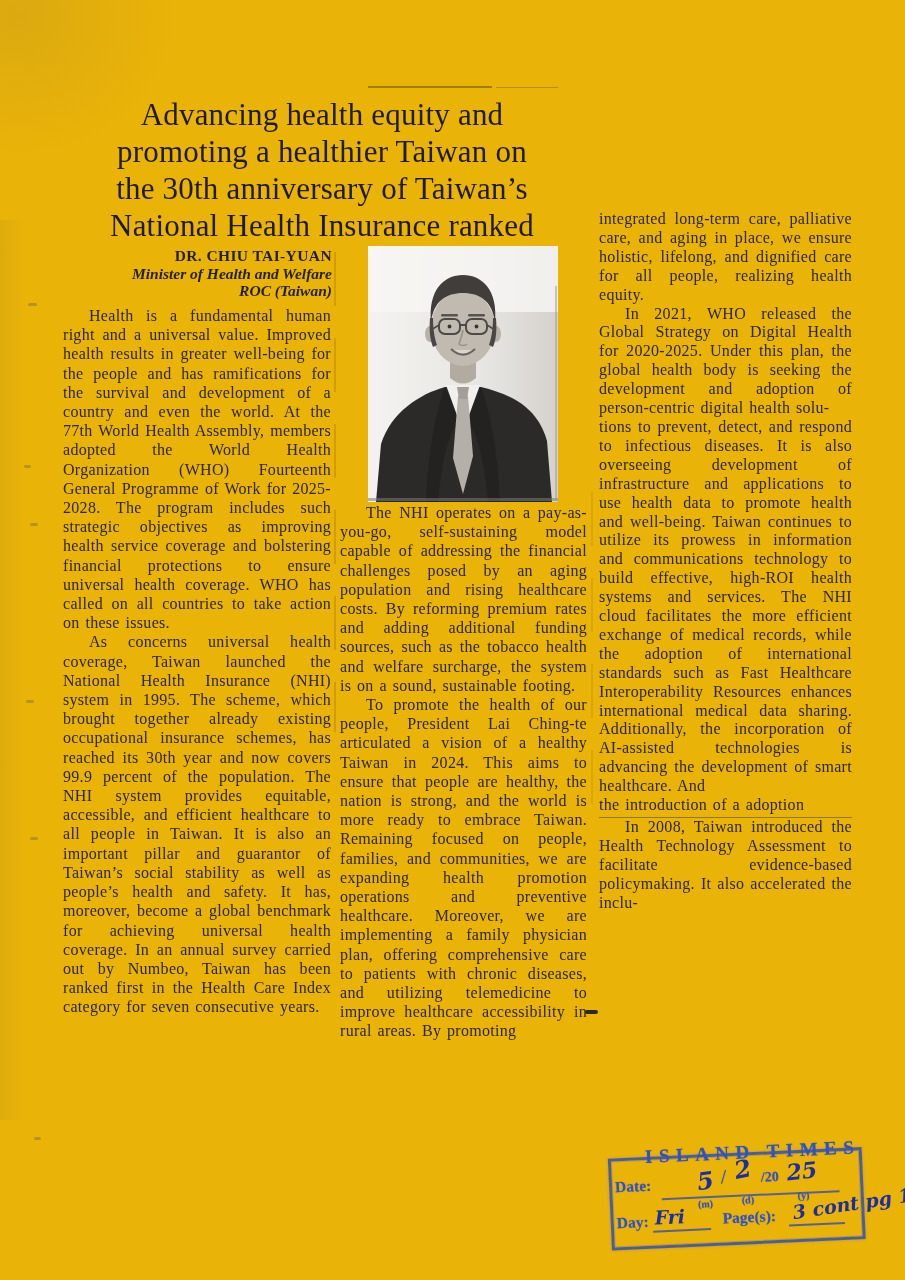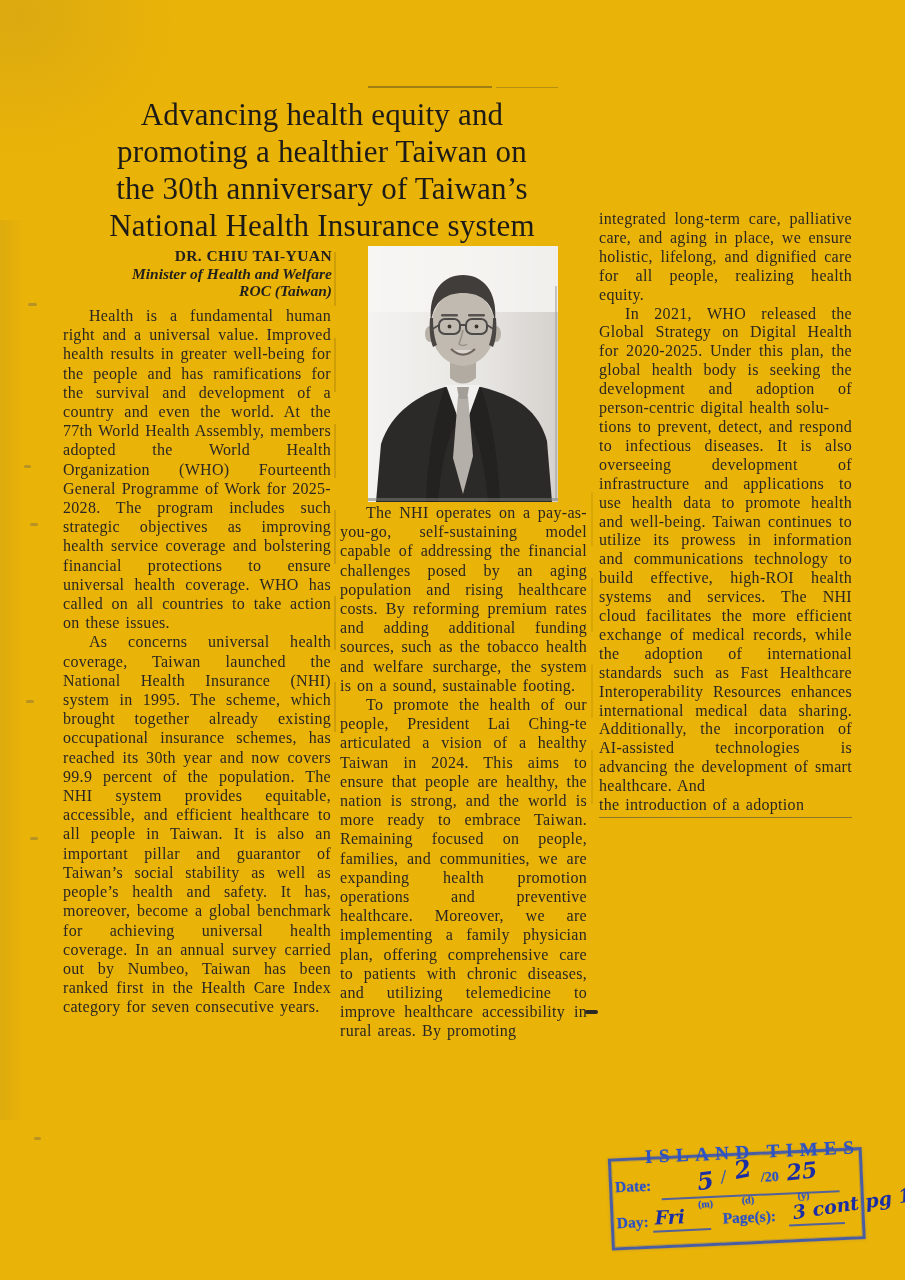--- a/index.html
+++ b/index.html
@@ -77,21 +77,21 @@
   <div class="rule" style="left:368px;top:86px;width:124px;height:2px;"></div>
   <div class="rule" style="left:496px;top:87px;width:62px;height:1px;opacity:.7;"></div>
 
   <div class="vrule" style="left:334px;top:252px;height:480px;"></div>
   <div class="vrule" style="left:591px;top:492px;height:330px;opacity:.6;"></div>
 
   <div class="headline">
     <div>Advancing health equity and</div>
     <div>promoting a healthier Taiwan on</div>
     <div>the 30th anniversary of Taiwan’s</div>
-    <div>National Health Insurance system</div>
+    <div>National Health Insurance ranked</div>
   </div>
 
   <div class="byline">
     <div class="name">DR. CHIU TAI-YUAN</div>
     <div class="role">Minister of Health and Welfare</div>
     <div class="org">ROC (Taiwan)</div>
   </div>
 
   <div class="col col1">
     <p class="indent">Health is a fundamental human right and a universal value. Improved health results in greater well-being for the people and has ramifications for the survival and development of a country and even the world. At the 77th World Health Assembly, members adopted the World Health Organization (WHO) Fourteenth General Programme of Work for 2025-2028. The program includes such strategic objectives as improving health service coverage and bolstering financial protections to ensure universal health coverage. WHO has called on all countries to take action on these issues.</p>
@@ -155,20 +155,21 @@
   <div class="col col2text">
     <p class="indent">The NHI operates on a pay-as-you-go, self-sustaining model capable of addressing the financial challenges posed by an aging population and rising healthcare costs. By reforming premium rates and adding additional funding sources, such as the tobacco health and welfare surcharge, the system is on a sound, sustainable footing.</p>
     <p class="indent">To promote the health of our people, President Lai Ching-te articulated a vision of a healthy Taiwan in 2024. This aims to ensure that people are healthy, the nation is strong, and the world is more ready to embrace Taiwan. Remaining focused on people, families, and communities, we are expanding health promotion operations and preventive healthcare. Moreover, we are implementing a family physician plan, offering comprehensive care to patients with chronic diseases, and utilizing telemedicine to improve healthcare accessibility in rural areas. By promoting</p>
   </div>
 
   <div class="col col3">
     <p>integrated long-term care, palliative care, and aging in place, we ensure holistic, lifelong, and dignified care for all people, realizing health equity.</p>
     <p class="indent">In 2021, WHO released the Global Strategy on Digital Health for 2020-2025. Under this plan, the global health body is seeking the development and adoption of person-centric digital health solu-</p>
     <p class="seam-gap">tions to prevent, detect, and respond to infectious diseases. It is also overseeing development of infrastructure and applications to use health data to promote health and well-being. Taiwan continues to utilize its prowess in information and communications technology to build effective, high-ROI health systems and services. The NHI cloud facilitates the more efficient exchange of medical records, while the adoption of international standards such as Fast Healthcare Interoperability Resources enhances international medical data sharing. Additionally, the incorporation of AI-assisted technologies is advancing the development of smart healthcare. And</p>
     <p class="seam-underline">the introduction of a adoption</p>
+    <p class="indent">In 2008, Taiwan introduced the Health Technology Assessment to facilitate evidence-based policymaking. It also accelerated the inclu-</p>
     <div class="mark" style="left:-14px;top:800px;width:13px;height:4px;background:#2b2926;"></div>
   </div>
 
   <div class="stamp">
     <div class="stamp-box"></div>
     <div class="print brand">ISLAND TIMES</div>
 
     <div class="print" style="left:16px;top:34px;font-size:15.5px;">Date:</div>
     <div class="blank" style="left:62px;top:56px;width:178px;"></div>
     <div class="hw" style="left:98px;top:26px;font-size:24px;transform:rotate(-5deg);">5</div>

